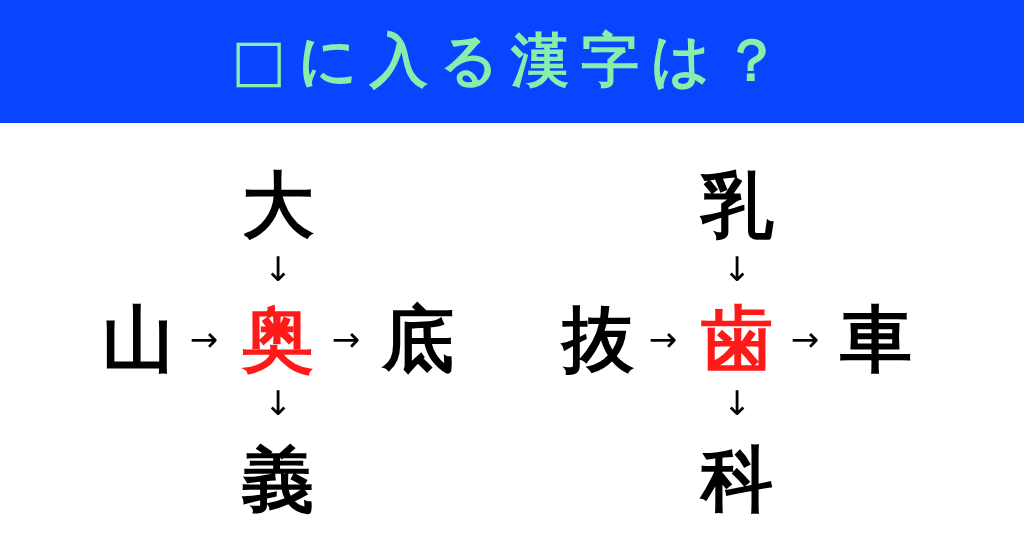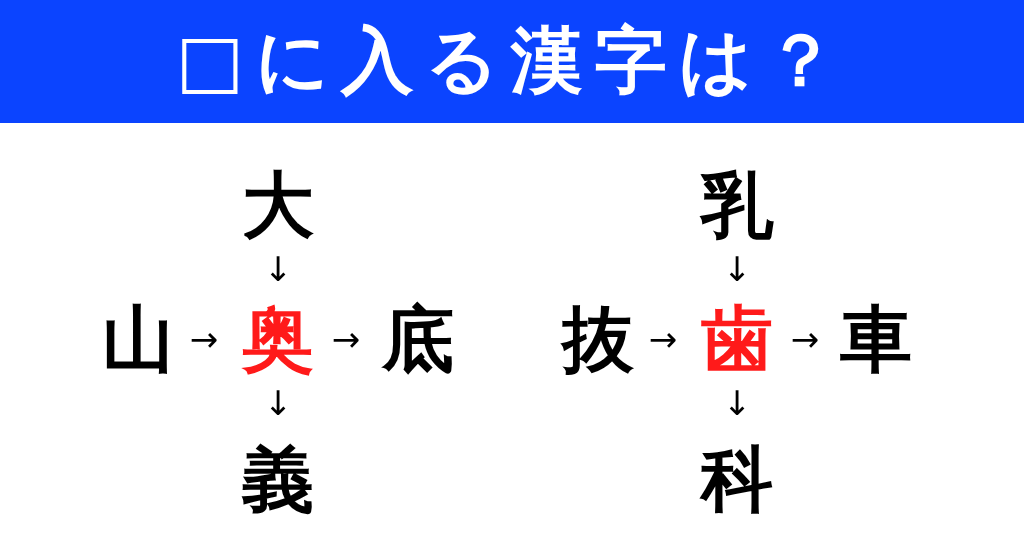--- a/index.html
+++ b/index.html
@@ -15,22 +15,22 @@
       position: absolute;
       left: 0; top: 0;
       width: 1024px;
       height: 123px;
       background: #0b44ff;
       display: flex;
       align-items: center;
       justify-content: center;
     }
     .header-title {
-      color: #ffffff;
-      font-size: 72px;
+      color: #86efac;
+      font-size: 58px;
       font-weight: bold;
       letter-spacing: 12px;
       line-height: 1;
       margin-top: -4px;
     }
     .puzzle {
       position: absolute;
       top: 123px;
       width: 420px;
       height: 415px;

